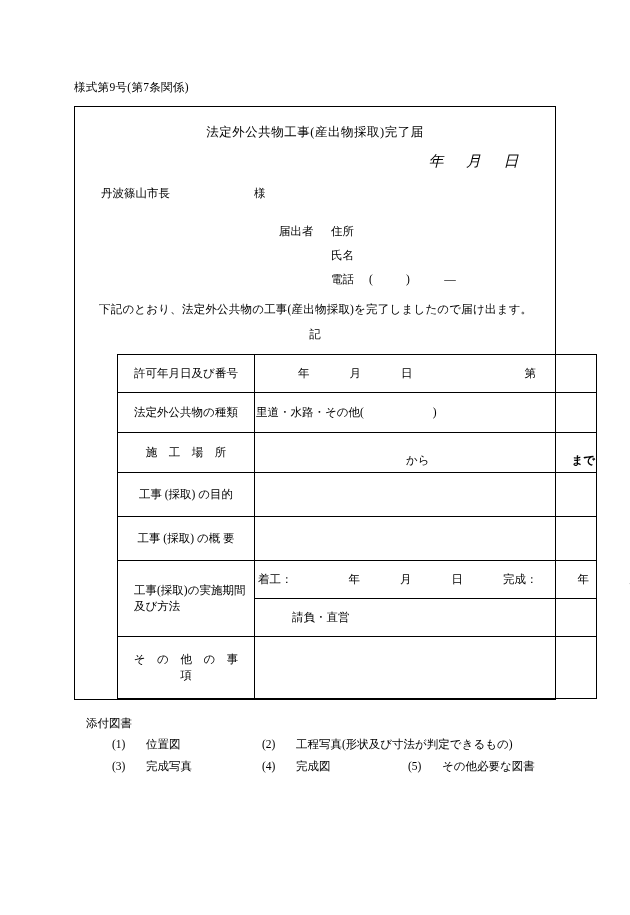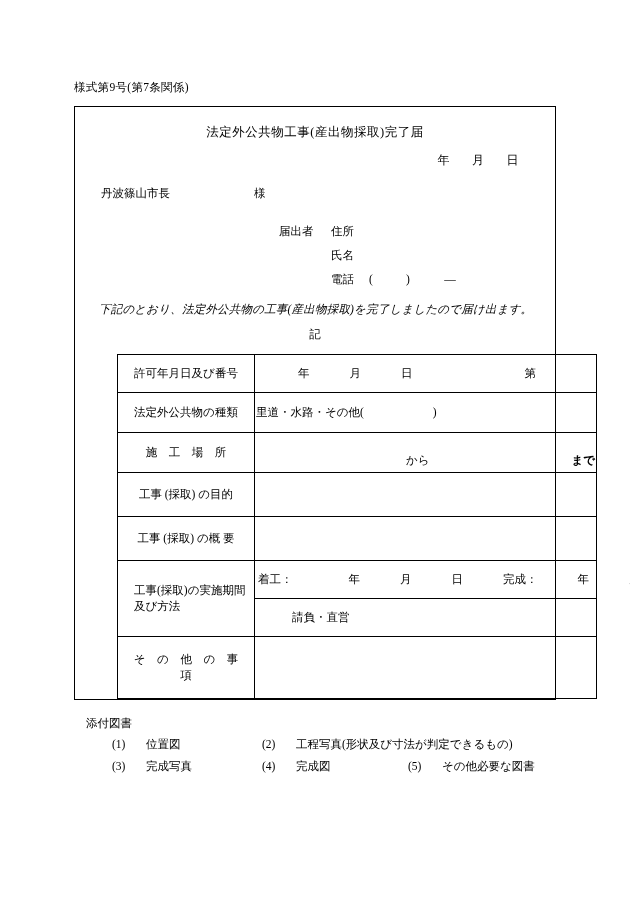--- a/index.html
+++ b/index.html
@@ -49,23 +49,24 @@
     left: 0;
     width: 100%;
     text-align: center;
     font-size: 12.5px;
     letter-spacing: 0.5px;
   }
   .date-line {
     position: absolute;
     top: 45px;
     right: 36px;
-    font-size: 12px;
+    font-size: 15px;
     letter-spacing: 0.5px;
     white-space: nowrap;
+    font-style: italic;
   }
   .date-line span { display: inline-block; }
   .date-line .sp { width: 22px; }
   .addressee {
     position: absolute;
     top: 79px;
     left: 26px;
     font-size: 11.5px;
     white-space: nowrap;
   }
@@ -96,21 +97,20 @@
   .sub-tel .p2 { display: inline-block; width: 40px; text-align: center; }
   .sub-tel .dash { display: inline-block; width: 44px; text-align: center; }
   .statement {
     position: absolute;
     top: 195px;
     left: 12px;
     width: 458px;
     font-size: 11.5px;
     text-indent: 12px;
     letter-spacing: 0.2px;
-    font-style: italic;
   }
   .ki-mark {
     position: absolute;
     top: 220px;
     left: 0;
     width: 100%;
     text-align: center;
     font-size: 11.5px;
   }
   

